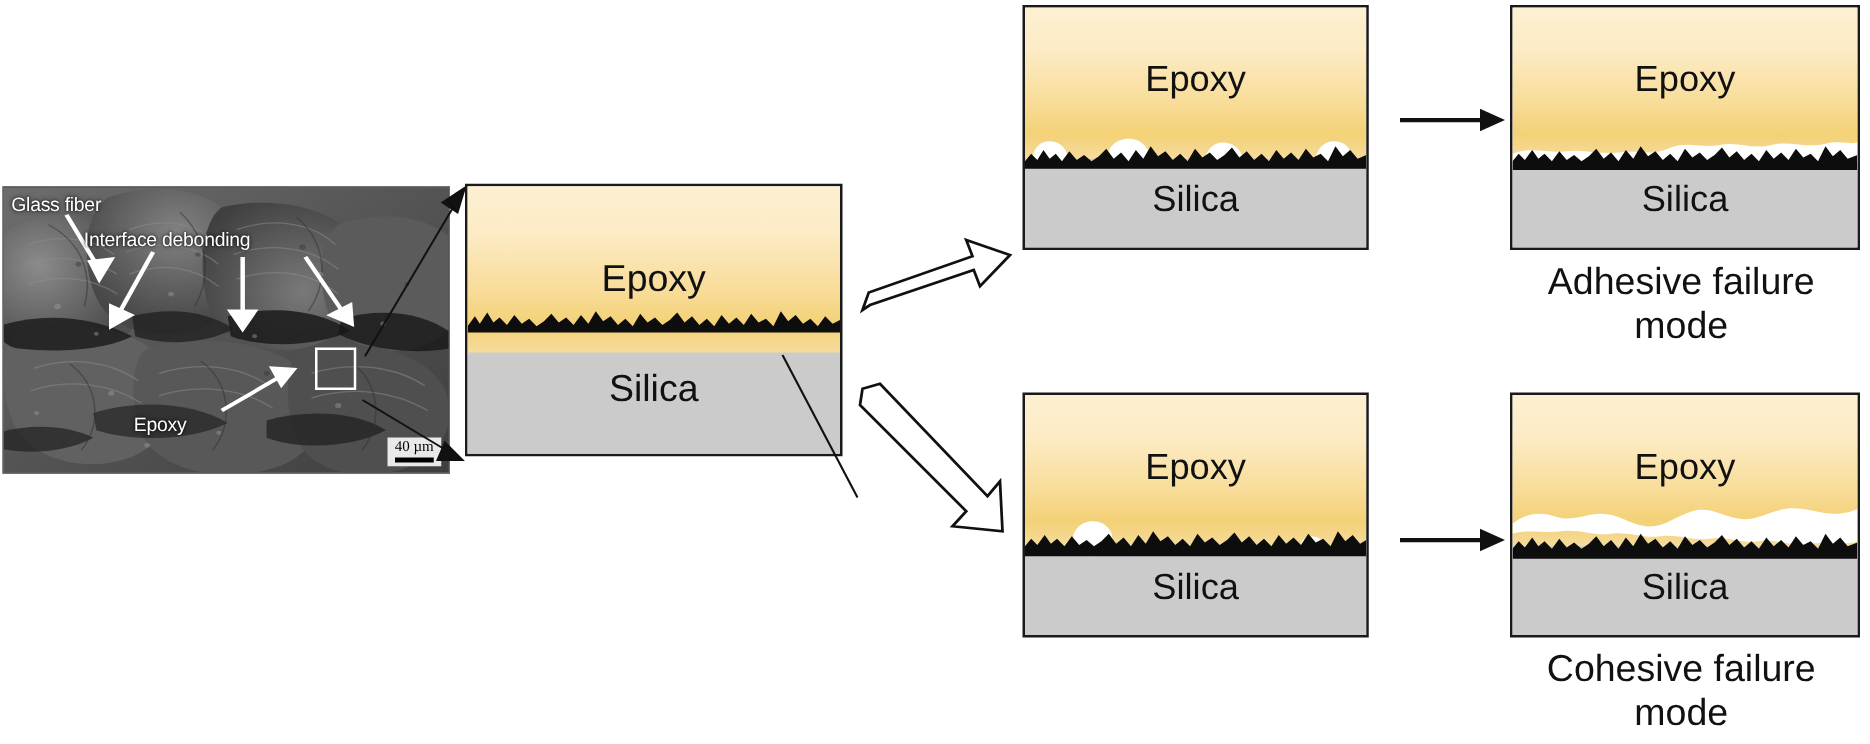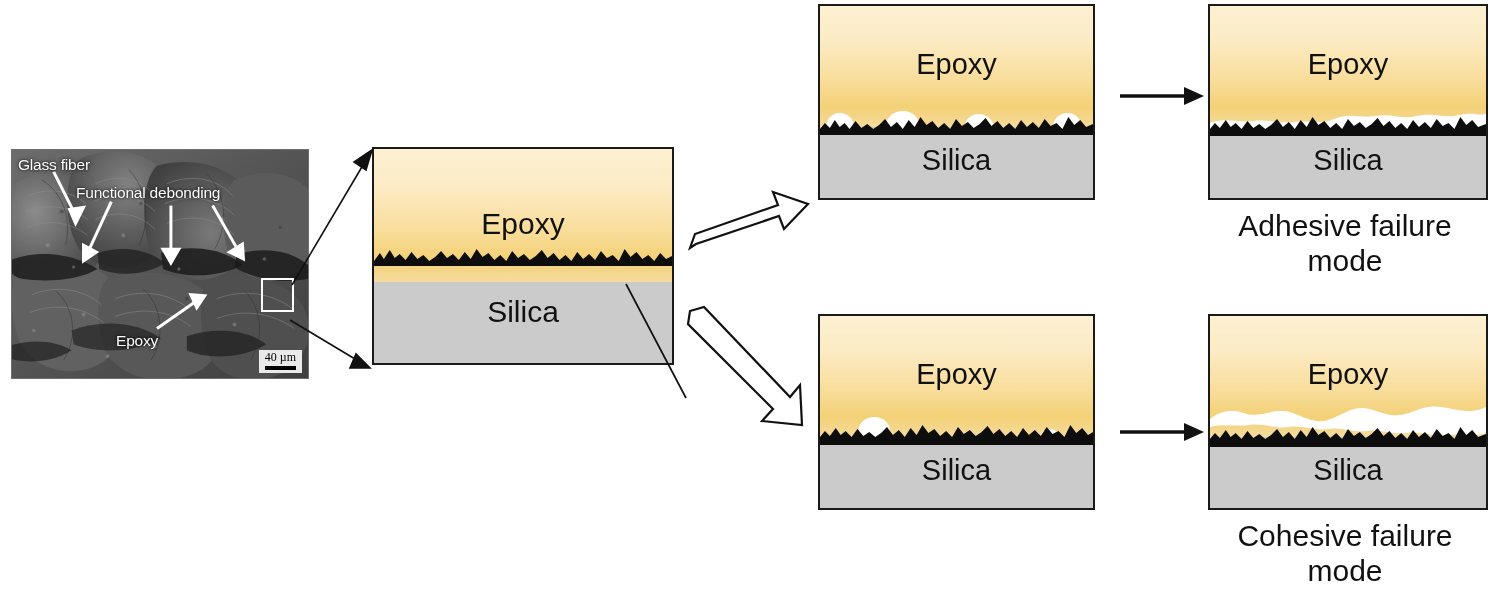--- a/index.html
+++ b/index.html
@@ -18,22 +18,22 @@
   .stage {
     position: absolute;
     left: 0; top: 0;
     width: 1496px;
     height: 595px;
   }
   .abs { position: absolute; }
 
   
   .sem-wrap {
-    left: 11px; top: 149px;
-    width: 298px; height: 230px;
+    left: 2px; top: 149px;
+    width: 358px; height: 230px;
     border: 1px solid #6e6e6e;
     box-sizing: border-box;
     overflow: hidden;
     background: #4a4a4a;
   }
   .sem-canvas { position: absolute; left: 0; top: 0; width: 100%; height: 100%; }
   .sem-label {
     position: absolute;
     color: #ffffff;
     font-size: 15.5px;
@@ -220,21 +220,21 @@
         <polygon points="160,114 152,100 168,100"></polygon>
         <line x1="202" y1="56" x2="228" y2="102"></line>
         <polygon points="233,110 219,103 232,95"></polygon>
 
         <line x1="146" y1="180" x2="186" y2="152"></line>
         <polygon points="194,147 180,146 186,159"></polygon>
       </g>
     </svg>
 
     <span class="sem-label" style="left:6px; top:6px;">Glass fiber</span>
-    <span class="sem-label" style="left:64px; top:34px;">Functional debonding</span>
+    <span class="sem-label" style="left:64px; top:34px;">Interface debonding</span>
     <span class="sem-label" style="left:104px; top:182px;">Epoxy</span>
 
     <div class="sem-roi" style="left:249px; top:128px; width:33px; height:34px;"></div>
 
     <div class="scalebar-box">
       <span class="scalebar-text">40 µm</span>
       <span class="scalebar-line"></span>
     </div>
   </div>
 

